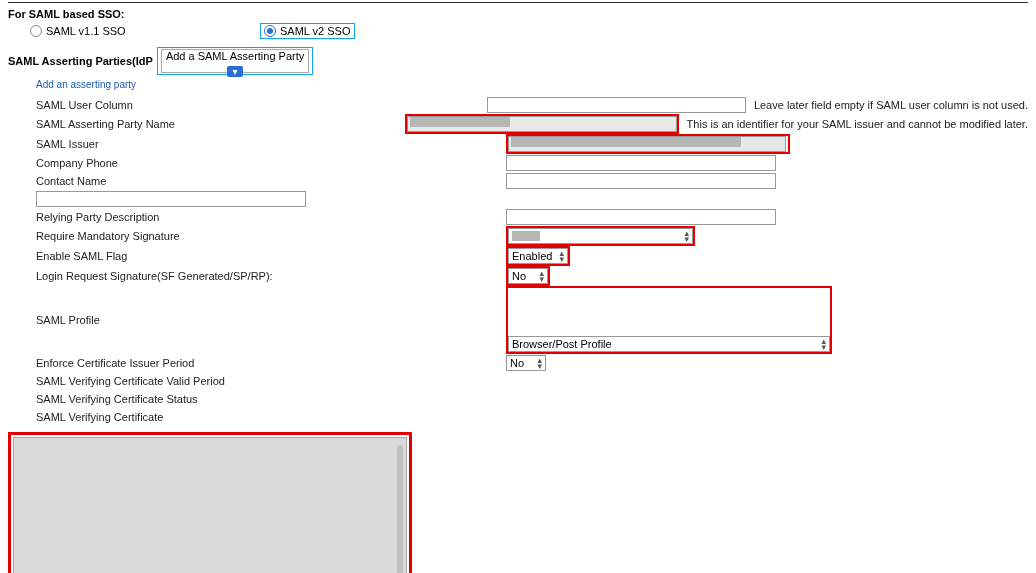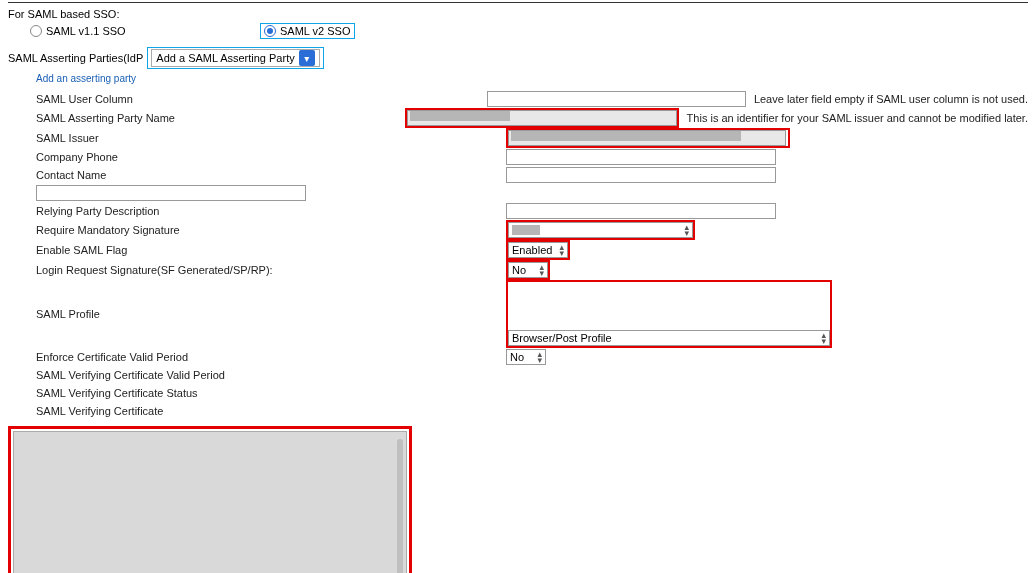--- a/index.html
+++ b/index.html
@@ -7,30 +7,30 @@
     margin: 0;
     padding: 2px 8px 8px 8px;
     font-family: Arial, Helvetica, sans-serif;
     font-size: 11px;
     color: #000;
     background: #fff;
     width: 1036px;
   }
   .topline { border-top: 1px solid #333; margin-bottom: 2px; }
   .row { display: flex; align-items: center; min-height: 18px; }
-  .bold { font-weight: normal; }
+  .bold { font-weight: bold; }
   .hl { border: 1px solid #0ea5e9; padding: 1px 3px; display: inline-flex; align-items: center; }
   .radio { width: 12px; height: 12px; border: 1px solid #888; border-radius: 50%; display: inline-block; margin-right: 4px; position: relative; flex: none; background:#fff; }
   .radio.checked { border-color: #2a6dd6; }
   .radio.checked::after { content: ""; position: absolute; inset: 2px; background: #2a6dd6; border-radius: 50%; }
   .sso-row { display:flex; align-items:center; padding-left: 22px; }
   .sso-left { display:flex; align-items:center; width: 230px;}
   .sso-right { display:flex; align-items:center;}
   .section2 { display:flex; align-items:center; margin-top: 8px;}
-  .idp-select { background:#fff; border:1px solid #aaa; font-size:11px; height:18px; display:flex; align-items:center; padding:0 4px; gap:4px;}
+  .idp-select { background:#fff; border:1px solid #aaa; font-size:11px; height:24px; display:flex; align-items:center; padding:0 4px; gap:4px;flex-direction:column;}
   .idp-select .arrow { width:16px; height:16px; background:#2a6dd6; color:#fff; display:flex; align-items:center; justify-content:center; font-size:10px; border-radius:2px;}
   .addlink { color:#1a5fb4; font-size:10px; margin: 4px 0 6px 28px; cursor:pointer; display:inline-block;}
   .form-area { margin-left: 28px; }
   .frow { display:flex; align-items:center; min-height:18px; }
   .flabel { width: 470px; color:#222; }
   .finput { width: 270px; height:16px; border:1px solid #999; background:#fff; font-size:11px; padding:0 2px;}
   .finput.gray { background:#e8e8e8; }
   .hint { color:#222; font-size:11px; margin-left: 8px; white-space: nowrap;}
   .hl-box { border:2px solid #e30000; display:inline-flex; align-items:center;}
   .sel { border:1px solid #999; background:#fff; font-size:11px; height:16px; display:flex; align-items:center; justify-content:space-between; padding:0 3px;}
@@ -153,21 +153,21 @@
     <div class="flabel">SAML Profile</div>
     <span class="hl-box">
       <span class="sel sel-xl">
         <span>Browser/Post Profile</span>
         <span class="updn">▴<br>▾</span>
       </span>
     </span>
   </div>
 
   <div class="frow">
-    <div class="flabel">Enforce Certificate Valid Period</div>
+    <div class="flabel">Enforce Certificate Issuer Period</div>
     <span class="sel" style="width:40px;">
       <span>No</span>
       <span class="updn">▴<br>▾</span>
     </span>
   </div>
 
   <div class="frow">
       <div class="flabel">SAML Verifying Certificate Valid Period</div>
     </div>
   <div class="frow">

